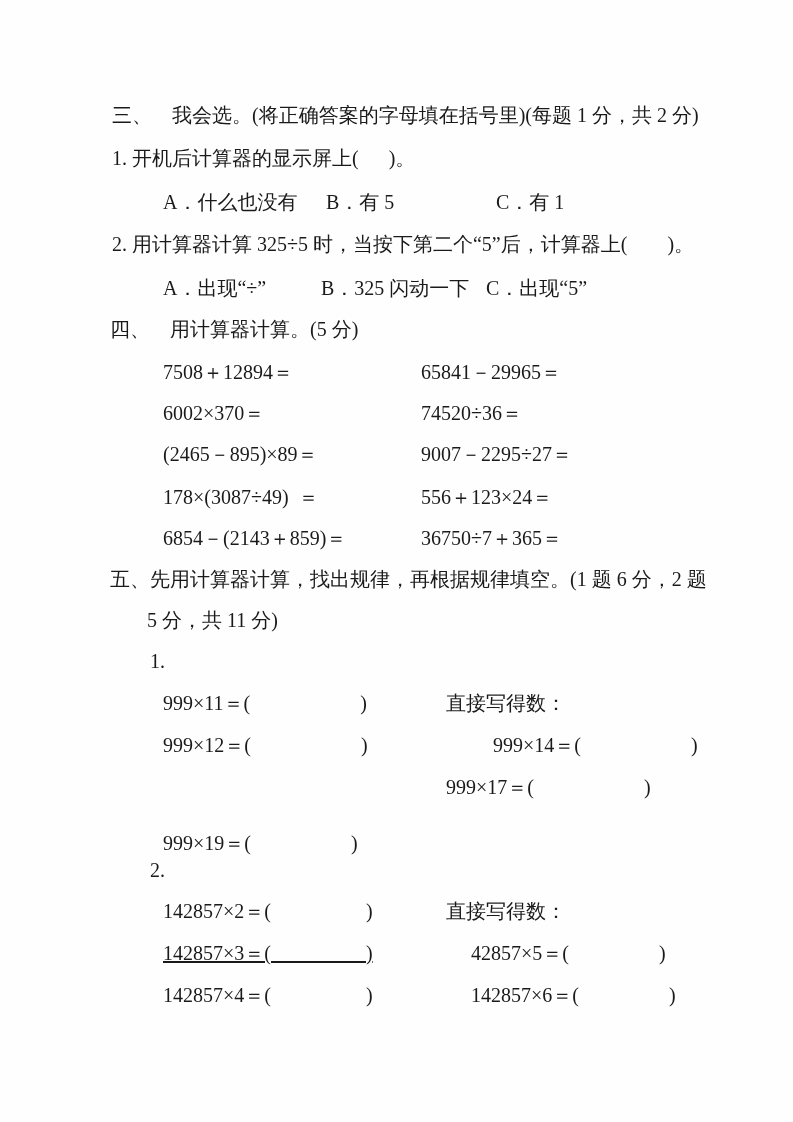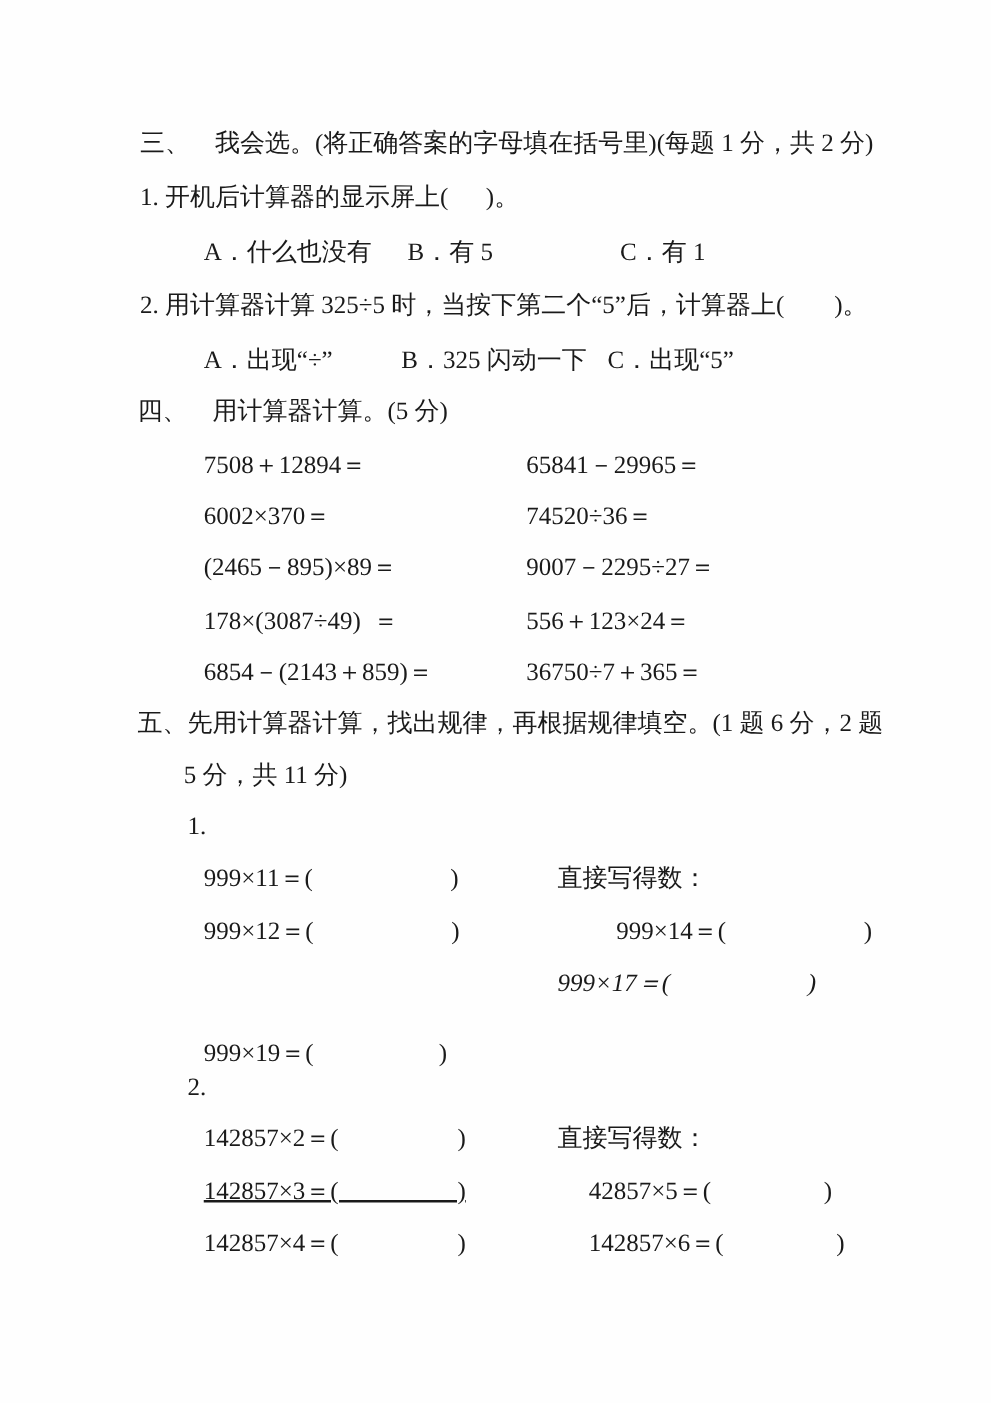--- a/index.html
+++ b/index.html
@@ -89,21 +89,21 @@
 
   <div class="row" style="top:690px;">
     <span class="seg" style="left:147px;">999×11＝(                      )</span>
     <span class="seg" style="left:430px;">直接写得数：</span>
   </div>
   <div class="row" style="top:732px;">
     <span class="seg" style="left:147px;">999×12＝(                      )</span>
     <span class="seg" style="left:430px;margin-left:47px;">999×14＝(                      )</span>
   </div>
   <div class="row" style="top:774px;">
-    <span class="seg" style="left:430px;font-style:italic;">999×17＝(                      )</span>
+    <span class="seg" style="left:430px;">999×17＝(                      )</span>
   </div>
   <div class="row" style="top:816px;margin-top:14px;">
     <span class="seg" style="left:147px;">999×19＝(                    )</span>
   </div>
 
   <div class="ln" style="left:150px; top:857px;">2.</div>
 
   <div class="row" style="top:898px;">
     <span class="seg" style="left:147px;">142857×2＝(                   )</span>
     <span class="seg" style="left:430px;">直接写得数：</span>

